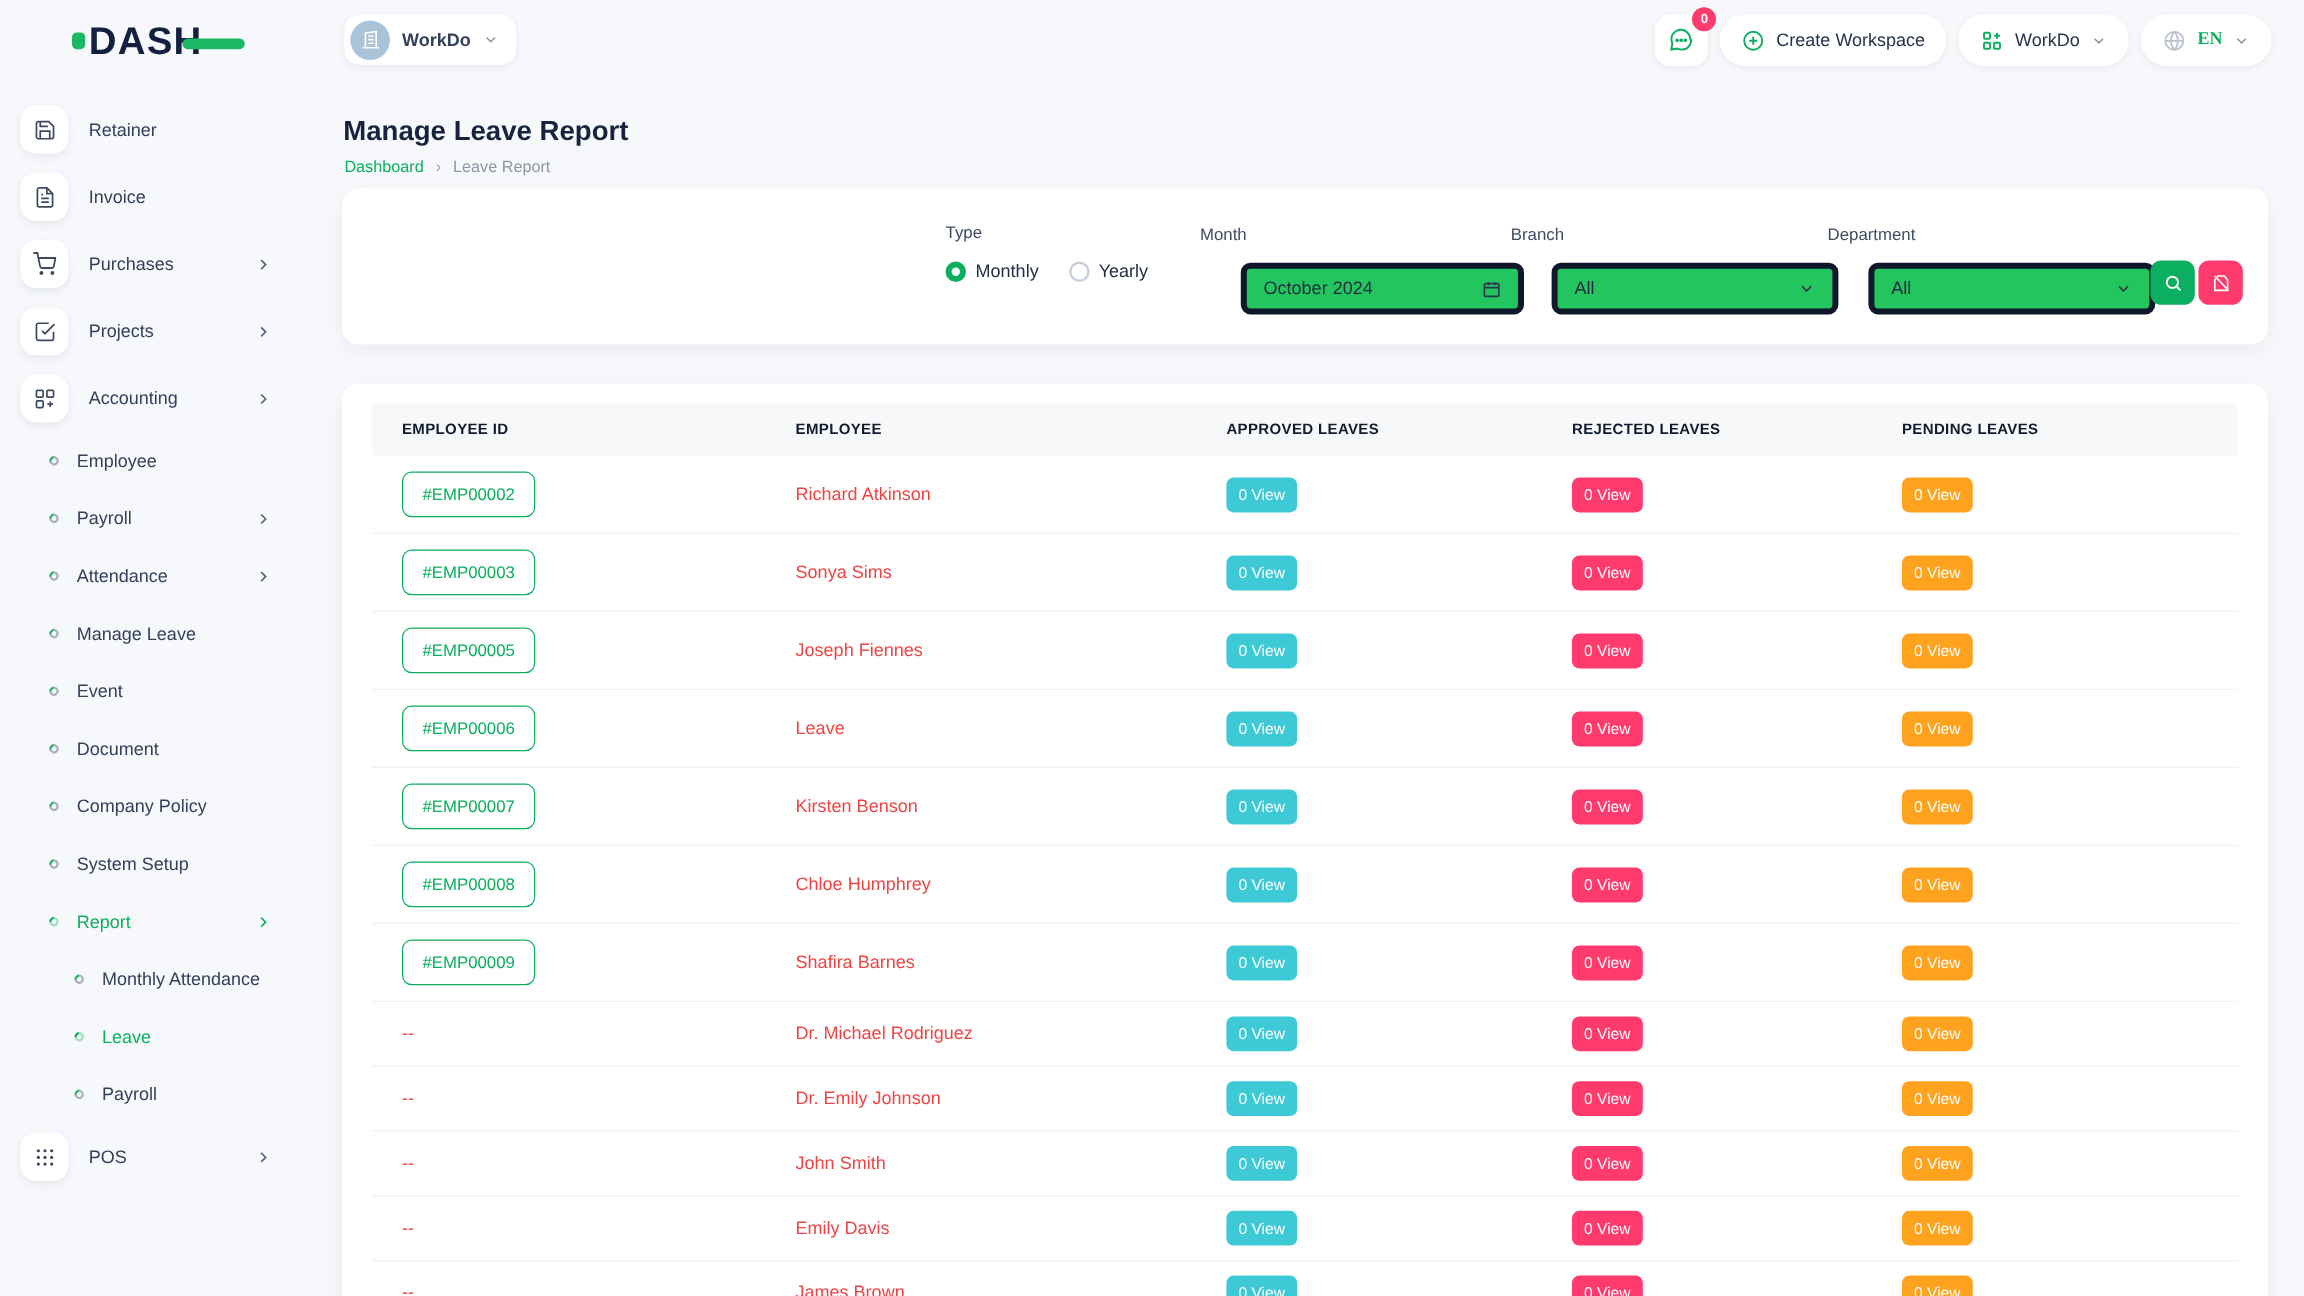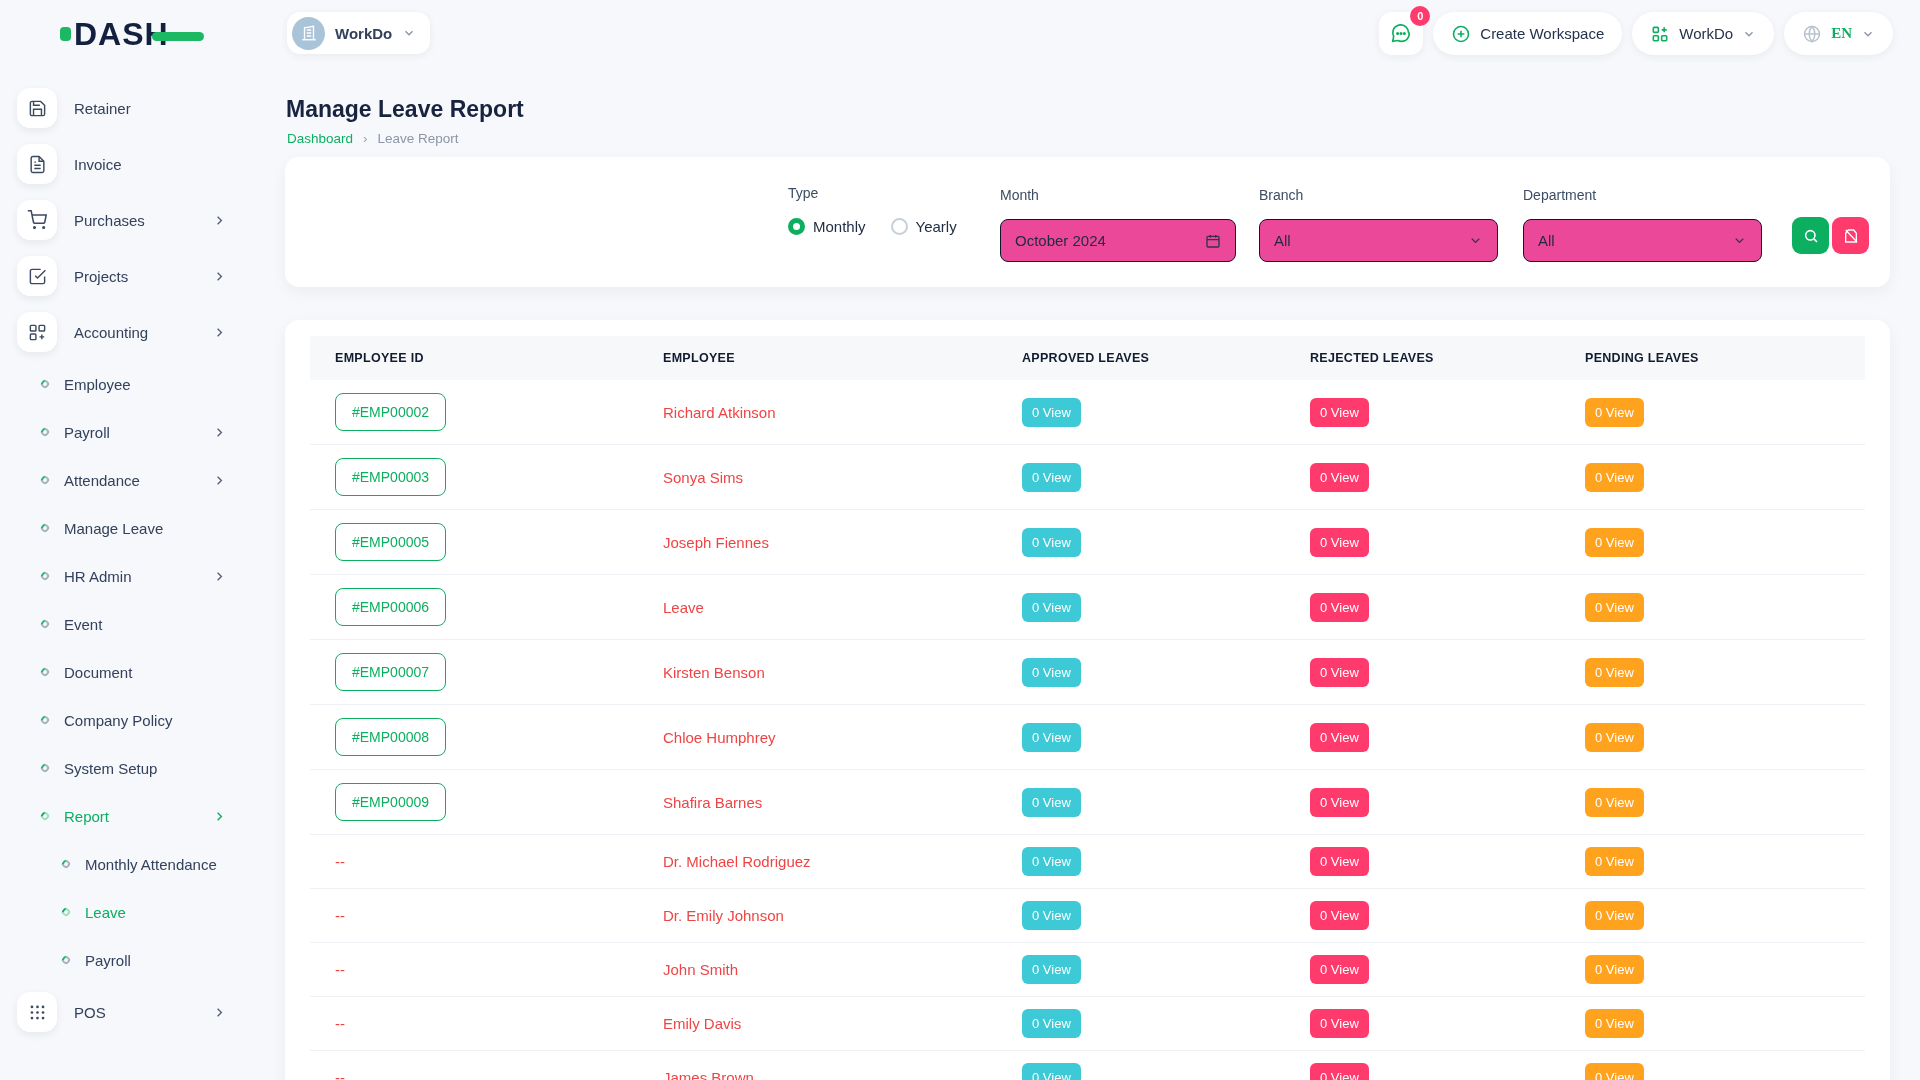--- a/index.html
+++ b/index.html
@@ -68,22 +68,22 @@
   .bc-cur { color:#8b97a5; }
 
   
   .filter-card { position:absolute; left:285px; top:157px; width:1605px; height:130px; background:#fff;
     border-radius:14px; box-shadow:0 5px 16px rgba(16,24,40,.05);padding-left:44px; }
   .f-label { position:absolute; font-size:14px; color:#3d4c63; }
   .radio-row { position:absolute; left:503px; top:61px; display:flex; align-items:center; gap:25px; }
   .radio-opt { display:flex; align-items:center; gap:8px; font-size:15px; font-weight:400; color:#222e44; cursor:pointer; }
   .radio { width:17px; height:17px; border-radius:50%; border:2px solid #c7d0da; background:#fff; }
   .radio.sel { border:5.5px solid #0caf60; }
-  .f-input { position:absolute; height:43px; background:#ec4899; border:1px solid #0f172a; border-radius:8px;
-    display:flex; align-items:center; padding:0 14px; font-size:15px; color:#1f2b40; cursor:pointer; }
+  .f-input { position:absolute; height:43px; background:#22c55e; border:5px solid #0f172a; border-radius:8px;
+    display:flex; align-items:center; padding:0 14px; font-size:15px; color:#1f2b40; cursor:pointer;margin-left:34px; }
   .f-input .grow { flex:1; }
   .f-input .end-ic { color:#2b3648; display:flex; }
   .icon-btn { position:absolute; top:60px; width:37px; height:37px; border-radius:9px; border:none;
     display:flex; align-items:center; justify-content:center; color:#fff; cursor:pointer; }
 
   
   .table-card { position:absolute; left:285px; top:320px; width:1605px; height:800px; background:#fff;
     border-radius:14px; box-shadow:0 5px 16px rgba(16,24,40,.05); padding:16px 25px 0 25px; }
   .t-head { display:grid; grid-template-columns:328px 359px 288px 275px auto; align-items:center;
     height:44px; background:#f7f8fa; border-radius:3px; padding-left:25px; }
@@ -273,29 +273,20 @@
           <path d="M9 6l6 6-6 6"></path>
         </svg>
       </span>
     </div>
     <div class="sub-item">
       <span class="bullet"></span>
       <span class="lbl">Manage Leave</span>
     </div>
     <div class="sub-item">
       <span class="bullet"></span>
-      <span class="lbl">HR Admin</span>
-      <span class="chev">
-        <svg width="15" height="15" viewBox="0 0 24 24" fill="none" stroke="currentColor" stroke-width="2.2">
-          <path d="M9 6l6 6-6 6"></path>
-        </svg>
-      </span>
-    </div>
-    <div class="sub-item">
-      <span class="bullet"></span>
       <span class="lbl">Event</span>
     </div>
     <div class="sub-item">
       <span class="bullet"></span>
       <span class="lbl">Document</span>
     </div>
     <div class="sub-item">
       <span class="bullet"></span>
       <span class="lbl">Company Policy</span>
     </div>

